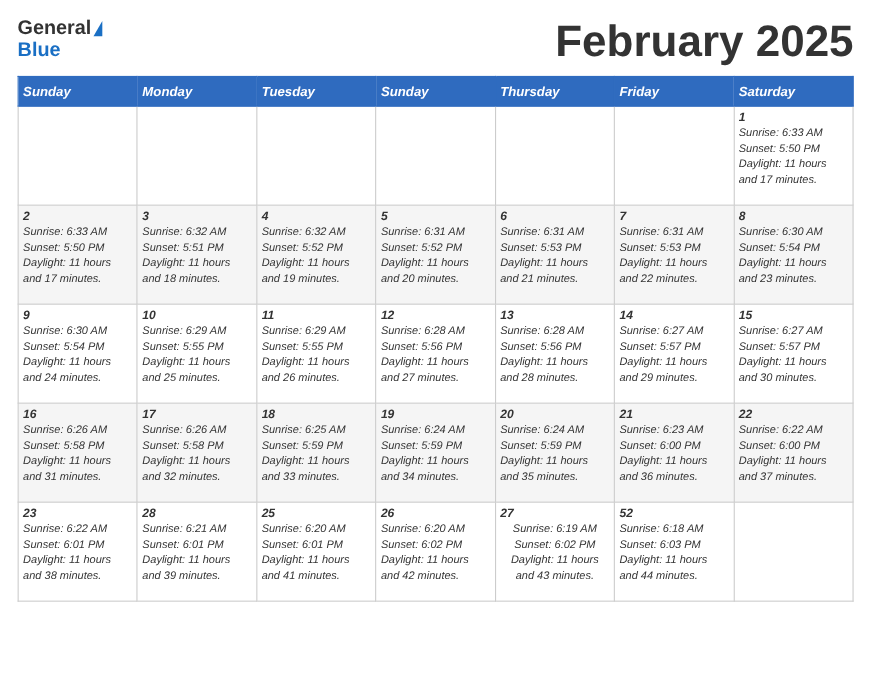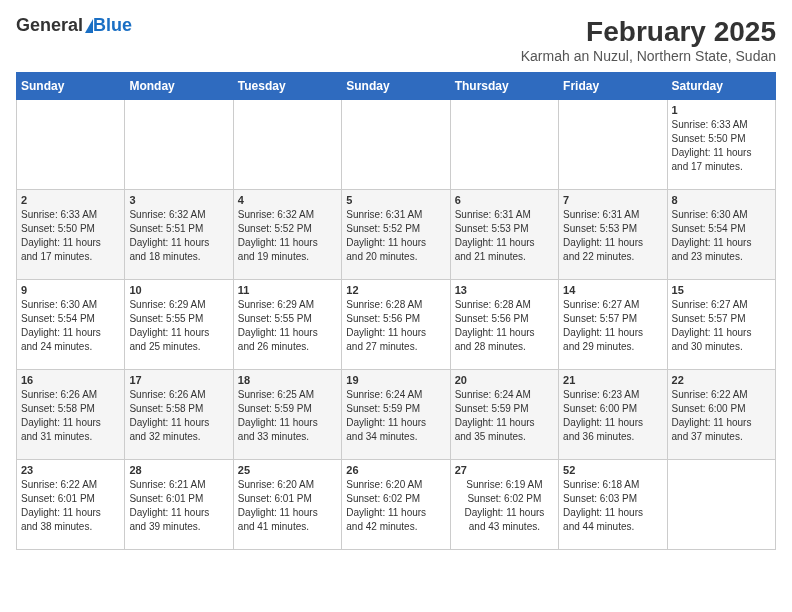--- a/index.html
+++ b/index.html
@@ -11,21 +11,21 @@
       padding: 16px;
     }
     .header {
       display: flex;
       justify-content: space-between;
       align-items: flex-start;
       margin-bottom: 8px;
     }
     .logo {
       display: flex;
-      flex-direction: row;
+      flex-direction: column;
       align-items: flex-start;
       font-size: 18px;
       font-weight: bold;
       line-height: 1.1;
     }
     .logo-general { color: #333; }
     .logo-blue { color: #1a6fc4; }
     .logo-icon {
       display: inline-block;
       width: 0;
@@ -36,32 +36,33 @@
       vertical-align: middle;
     }
     .logo-row {
       display: flex;
       align-items: center;
     }
     .title-block {
       text-align: right;
     }
     .month-title {
-      font-size: 28px;
+      font-size: 40px;
       font-weight: bold;
       color: #333;
     }
     .location-title {
       font-size: 14px;
       color: #555;
     }
     table {
       width: 100%;
       border-collapse: collapse;
       table-layout: fixed;
+      font-style: italic;
     }
     thead tr th {
       background-color: #2f6bbf;
       color: #fff;
       font-size: 12px;
       font-weight: bold;
       padding: 6px 4px;
       text-align: left;
       border: 1px solid #2f6bbf;
     }
@@ -100,21 +101,20 @@
 <div class="header">
   <div class="logo">
     <div class="logo-row">
       <span class="logo-general">General</span>
       <span class="logo-icon"></span>
     </div>
     <span class="logo-blue">Blue</span>
   </div>
   <div class="title-block">
     <div class="month-title">February 2025</div>
-    <div class="location-title">Karmah an Nuzul, Northern State, Sudan</div>
   </div>
 </div>
 
 <table>
   <thead>
     <tr>
     <th>Sunday</th>
         <th>Monday</th>
         <th>Tuesday</th>
         <th>Sunday</th>

